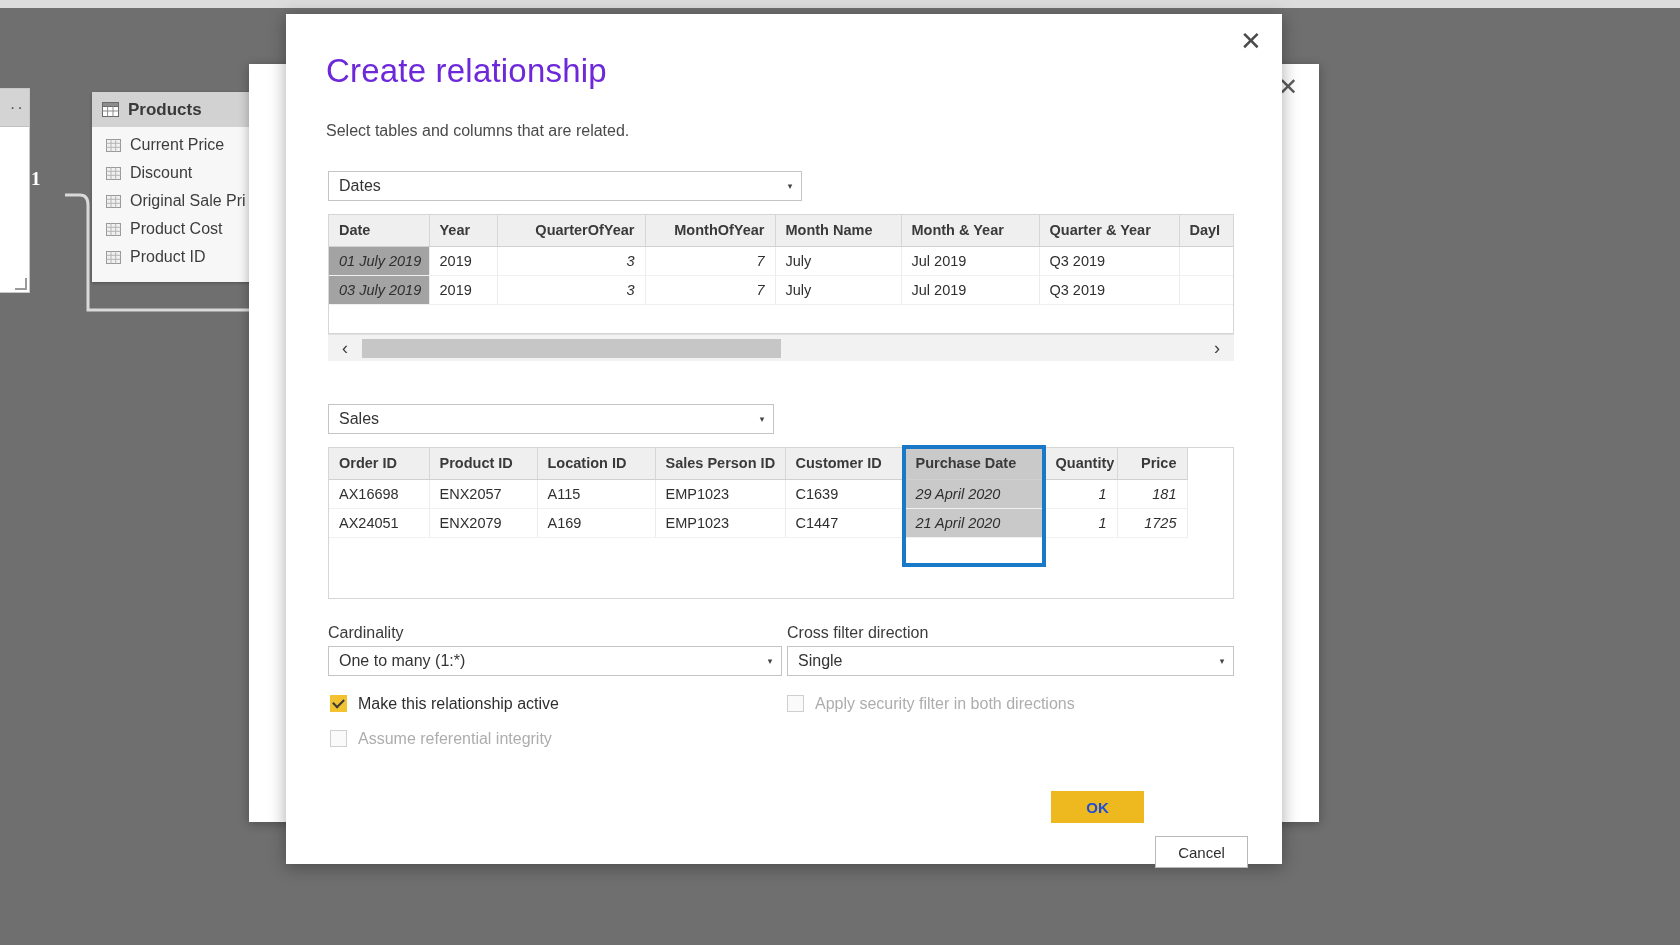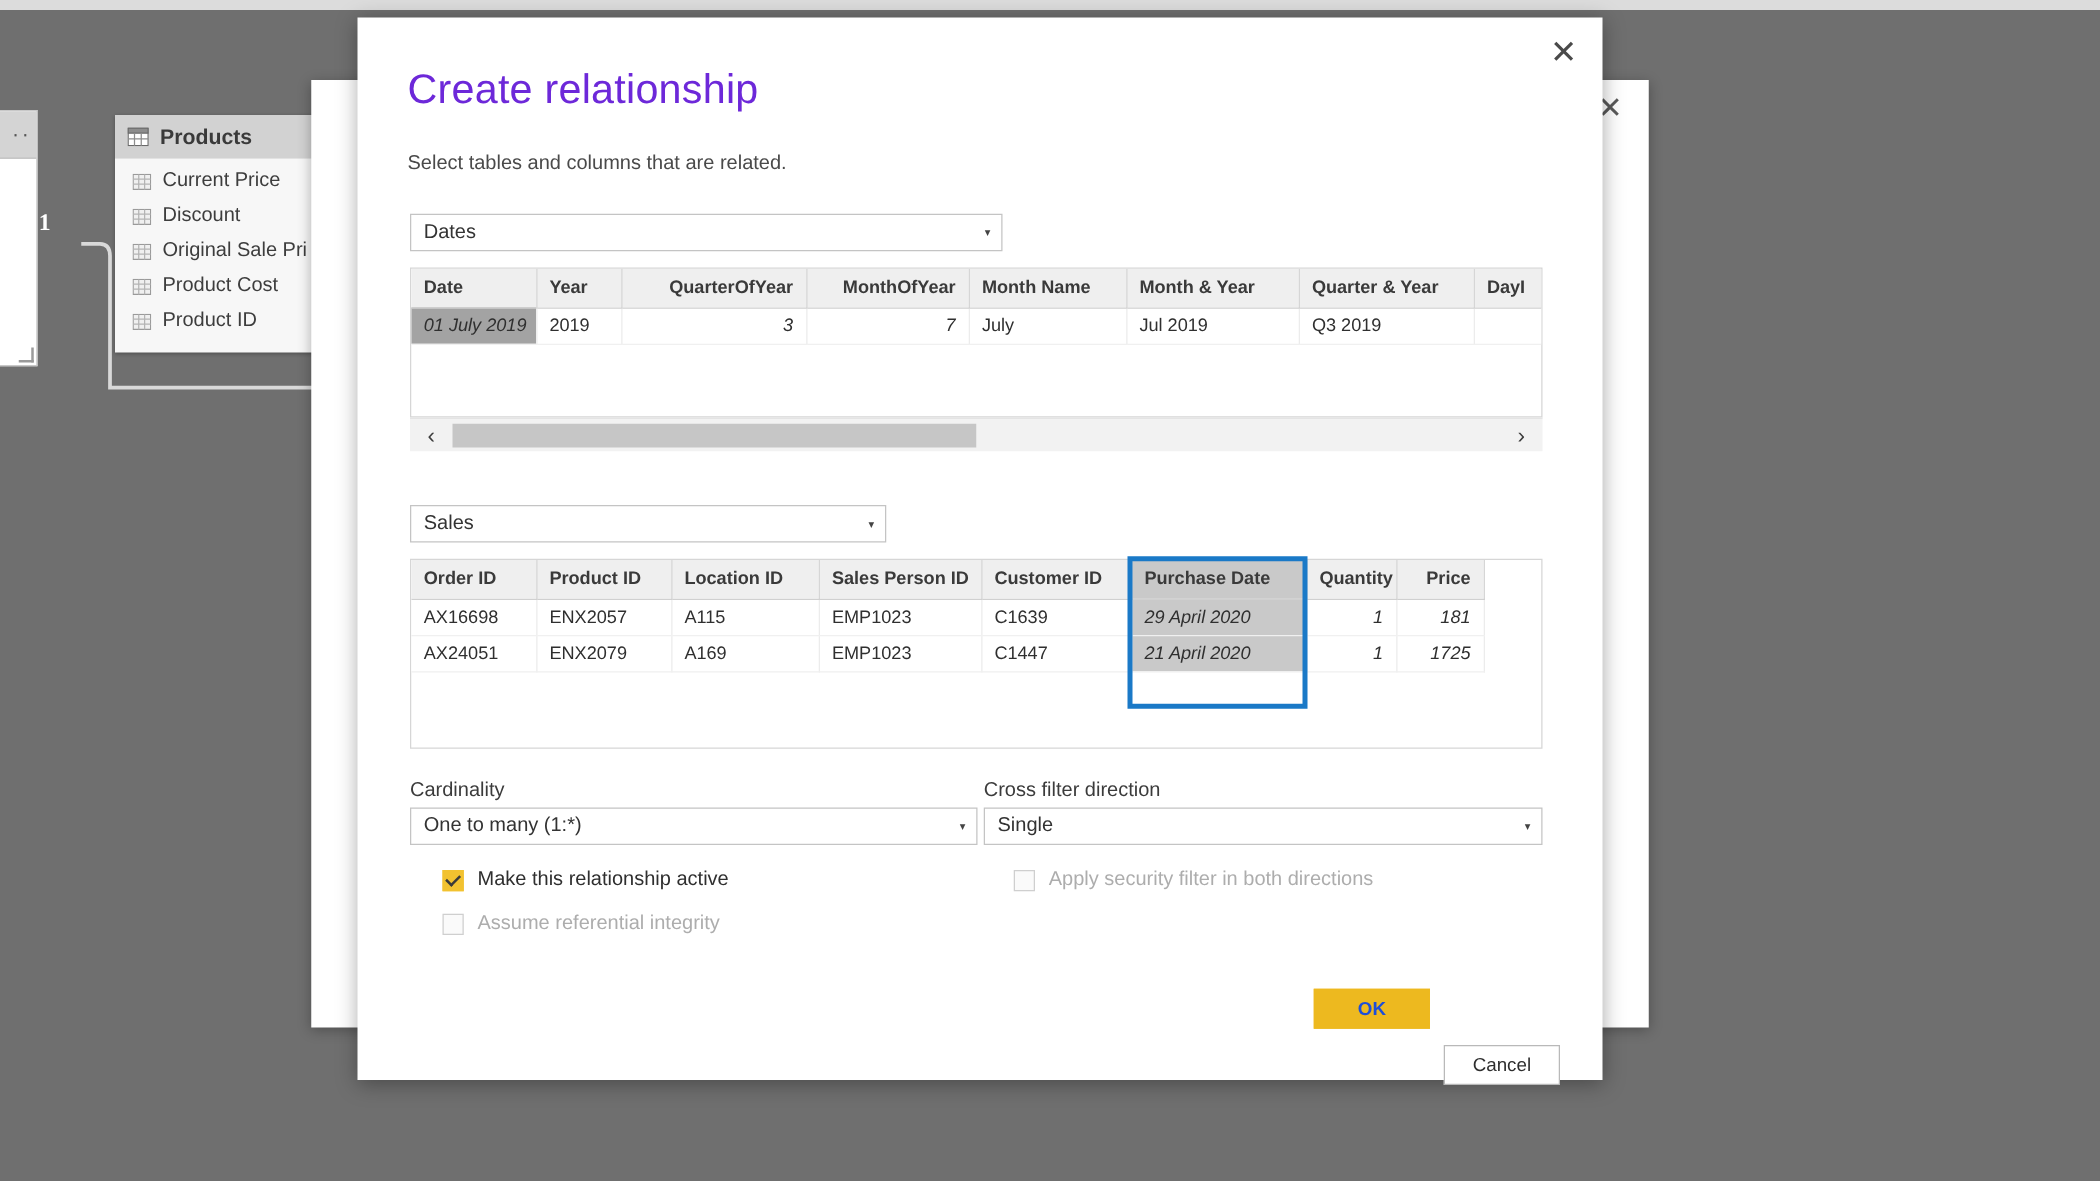--- a/index.html
+++ b/index.html
@@ -147,21 +147,21 @@
     font-family:"Liberation Sans", sans-serif; line-height:1;
   }
   .hscroll .track { flex:1; height:19px; position:relative; }
   .hscroll .thumb {
     position:absolute; left:0; top:0; height:19px; background:#c6c6c6; cursor:pointer;
   }
 
   
   .field-label { position:absolute; font-size:16px; color:#3b3b3b; }
 
-  .chk-row { position:absolute; display:flex; align-items:flex-end; gap:11px;margin-left:24px; }
+  .chk-row { position:absolute; display:flex; align-items:flex-start; gap:11px; }
   .chk {
     width:17px; height:17px; border:1px solid #8a8a8a; background:#fff;
     display:flex; align-items:center; justify-content:center; flex:0 0 auto;
     cursor:pointer;
   }
   .chk.checked { background:#f2c230; border-color:#f2c230; }
   .chk.checked:after {
     content:""; width:9px; height:5px; border-left:2px solid #3a3a3a;
     border-bottom:2px solid #3a3a3a; transform:rotate(-45deg) translate(1px,-1px);
   }
@@ -321,33 +321,43 @@
           <tr>
             <td class="firstcol">01 July 2019</td>
             <td>2019</td>
             <td class="num">3</td>
             <td class="num">7</td>
             <td>July</td>
             <td>Jul 2019</td>
             <td>Q3 2019</td>
             <td></td>
           </tr>
+          <tr>
+            <td class="firstcol">03 July 2019</td>
+            <td>2019</td>
+            <td class="num">3</td>
+            <td class="num">7</td>
+            <td>July</td>
+            <td>Jul 2019</td>
+            <td>Q3 2019</td>
+            <td></td>
+          </tr>
         </tbody>
       </table>
     </div>
 
   <div class="hscroll" style="left:42px; top:320px; width:906px;">
     <span class="arrow">‹</span>
     <span class="track">
       <span class="thumb" style="width:50%;"></span>
     </span>
     <span class="arrow">›</span>
   </div>
 
-  <div class="sel" style="left:42px; top:390px; width:381px;">
+  <div class="sel" style="left:42px; top:390px; width:446px;">
     <span class="sel-val">Sales</span>
     <span class="caret">▾</span>
   </div>
 
   <div class="grid" id="grid2" style="left:42px; top:433px; width:906px; height:152px;">
       <table style="width: 858px;">
         <colgroup>
           <col style="width: 100px;">
           <col style="width: 108px;">
           <col style="width: 118px;">

